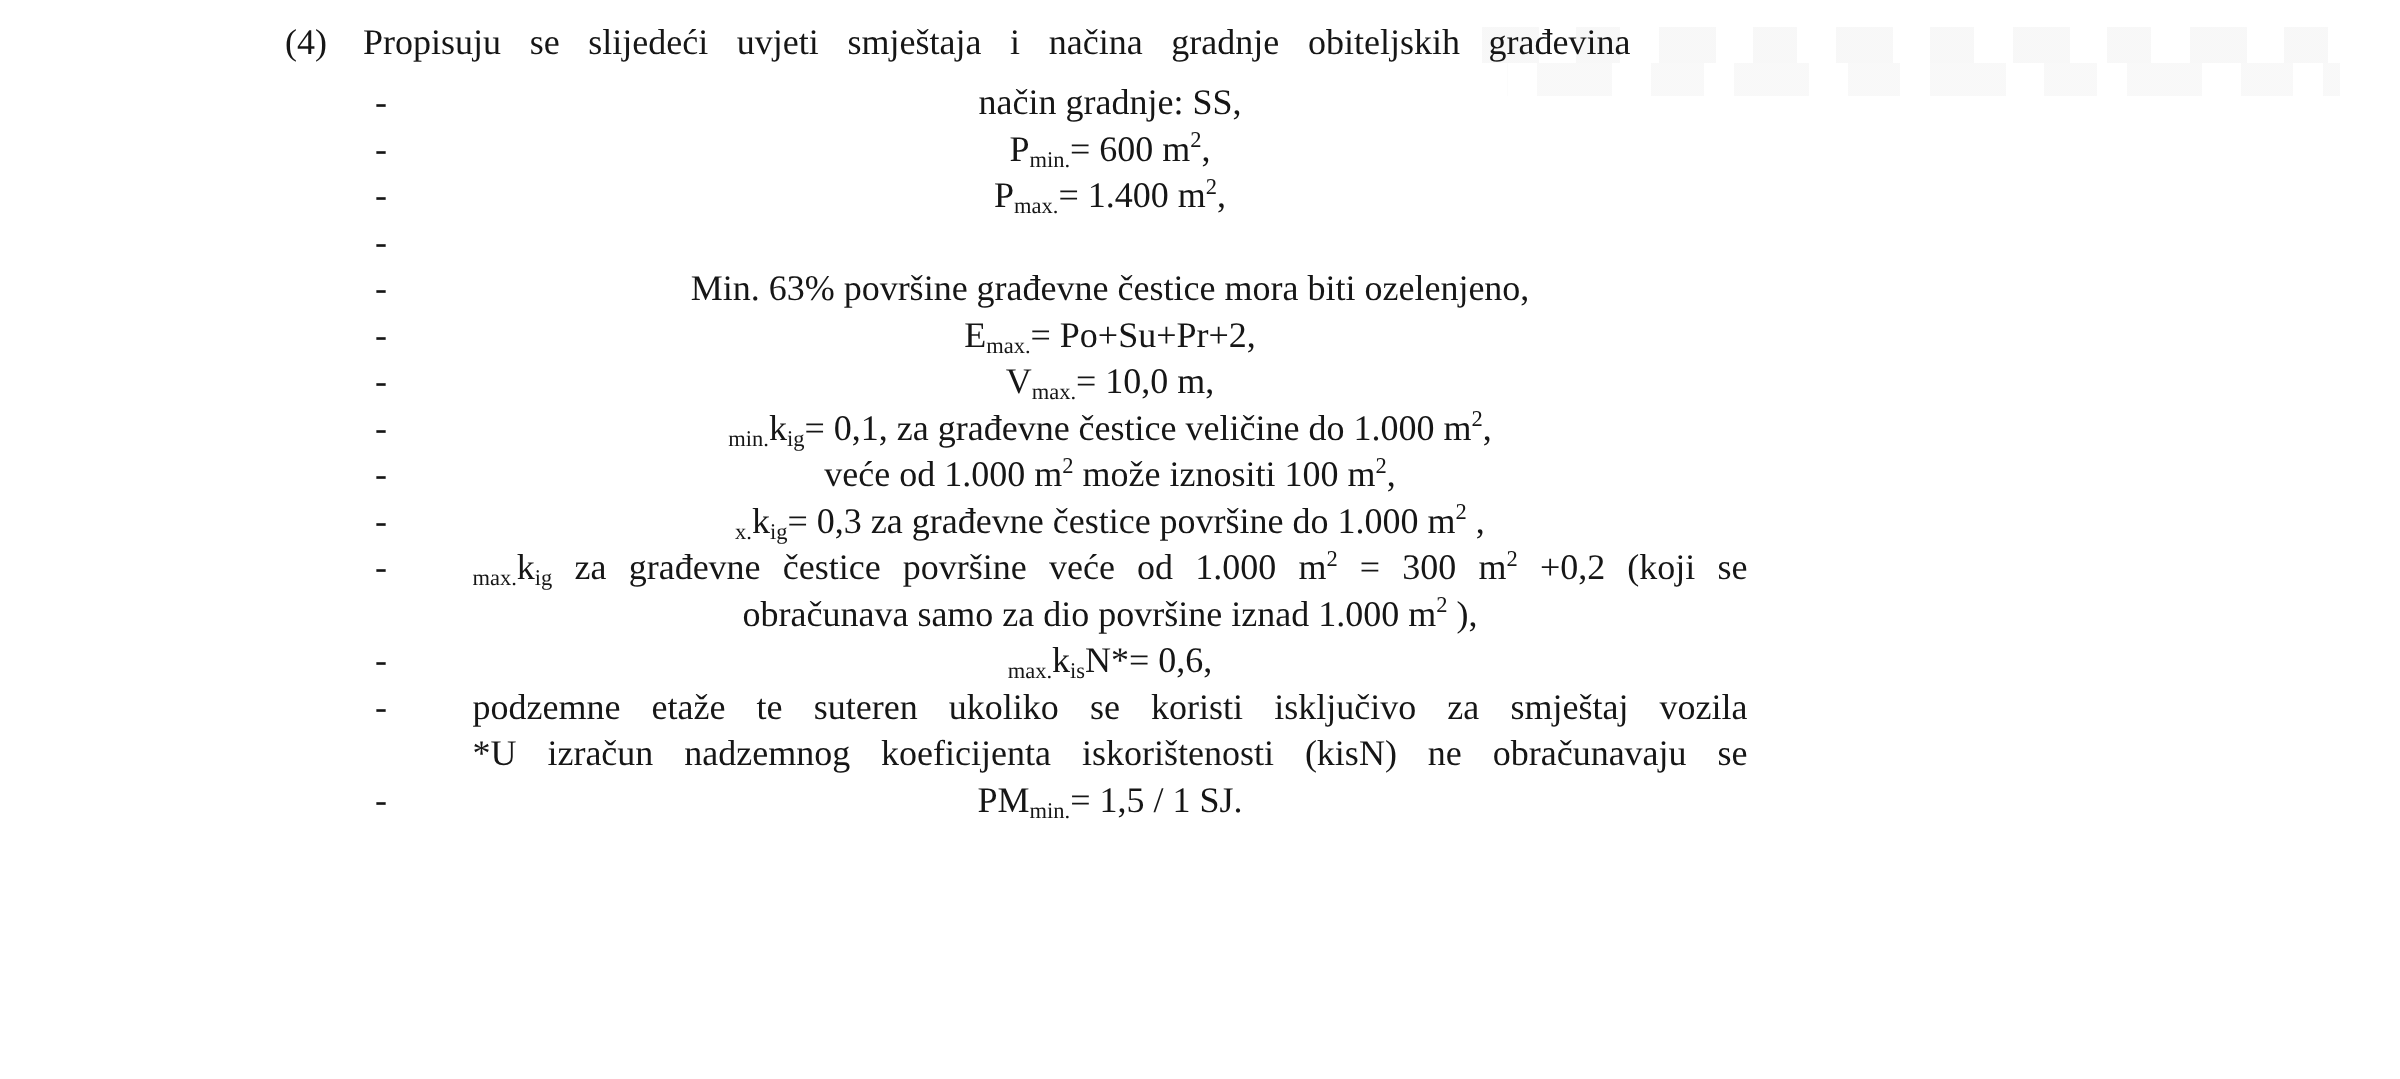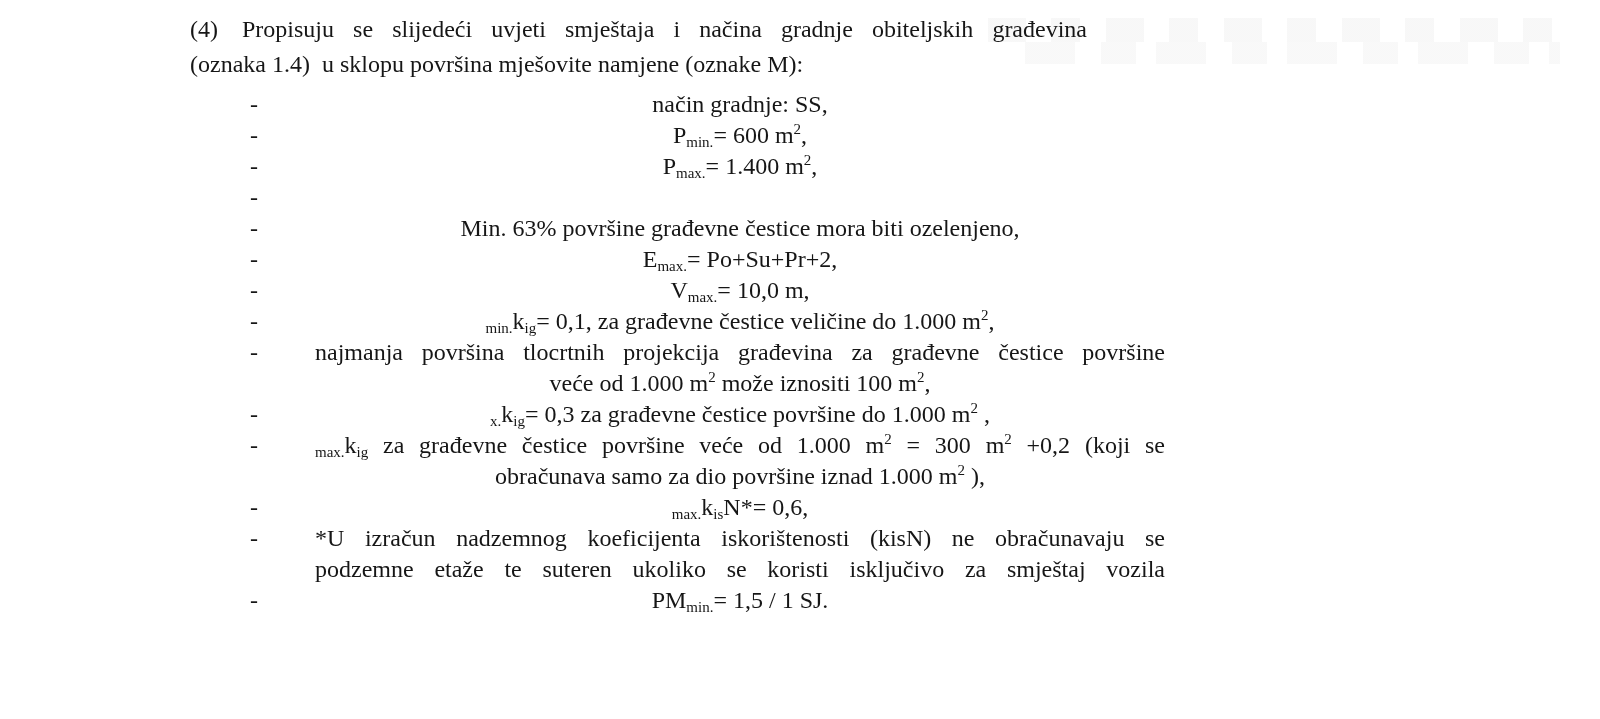--- a/index.html
+++ b/index.html
@@ -45,21 +45,20 @@
 </head>
 <body>
 
 <div class="page" style="--page-bg: #ffffff; --text-col: #161616; --artifact-col: #f5f5f5;">
   <div class="artifact a1"></div>
   <div class="artifact a2"></div>
 
   <div class="content">
     <div class="intro">
       <div class="intro-line-1"><span>(4)</span><span class="tab-gap"></span><span>Propisuju se slijedeći uvjeti smještaja i načina gradnje obiteljskih građevina</span></div>
-      <div class="intro-line-2">(oznaka 1.4)  u sklopu površina mješovite namjene (oznake M):</div>
     </div>
 
     <div class="cond-list">
         <div class="item">
           <span class="dash">-</span>
           <div class="item-lines">
             <div class="line">način gradnje: SS,</div>
           </div>
         </div>
         <div class="item">
@@ -97,21 +96,20 @@
         </div>
         <div class="item">
           <span class="dash">-</span>
           <div class="item-lines">
             <div class="line"><sub>min.</sub>k<sub>ig</sub>= 0,1, za građevne čestice veličine do 1.000 m<sup>2</sup>,</div>
           </div>
         </div>
         <div class="item">
           <span class="dash">-</span>
           <div class="item-lines">
-            <div class="line jl">najmanja površina tlocrtnih projekcija građevina za građevne čestice površine</div>
             <div class="line">veće od 1.000 m<sup>2</sup> može iznositi 100 m<sup>2</sup>,</div>
           </div>
         </div>
         <div class="item">
           <span class="dash">-</span>
           <div class="item-lines">
             <div class="line"><sub>x.</sub>k<sub>ig</sub>= 0,3 za građevne čestice površine do 1.000 m<sup>2</sup> ,</div>
           </div>
         </div>
         <div class="item">
@@ -123,22 +121,22 @@
         </div>
         <div class="item">
           <span class="dash">-</span>
           <div class="item-lines">
             <div class="line"><sub>max.</sub>k<sub>is</sub>N*= 0,6,</div>
           </div>
         </div>
         <div class="item">
           <span class="dash">-</span>
           <div class="item-lines">
+            <div class="line jl">podzemne etaže te suteren ukoliko se koristi isključivo za smještaj vozila</div>
             <div class="line jl">*U izračun nadzemnog koeficijenta iskorištenosti (kisN) ne obračunavaju se</div>
-            <div class="line jl">podzemne etaže te suteren ukoliko se koristi isključivo za smještaj vozila</div>
           </div>
         </div>
         <div class="item">
           <span class="dash">-</span>
           <div class="item-lines">
             <div class="line">PM<sub>min.</sub>= 1,5 / 1 SJ.</div>
           </div>
         </div>
       </div>
   </div>

